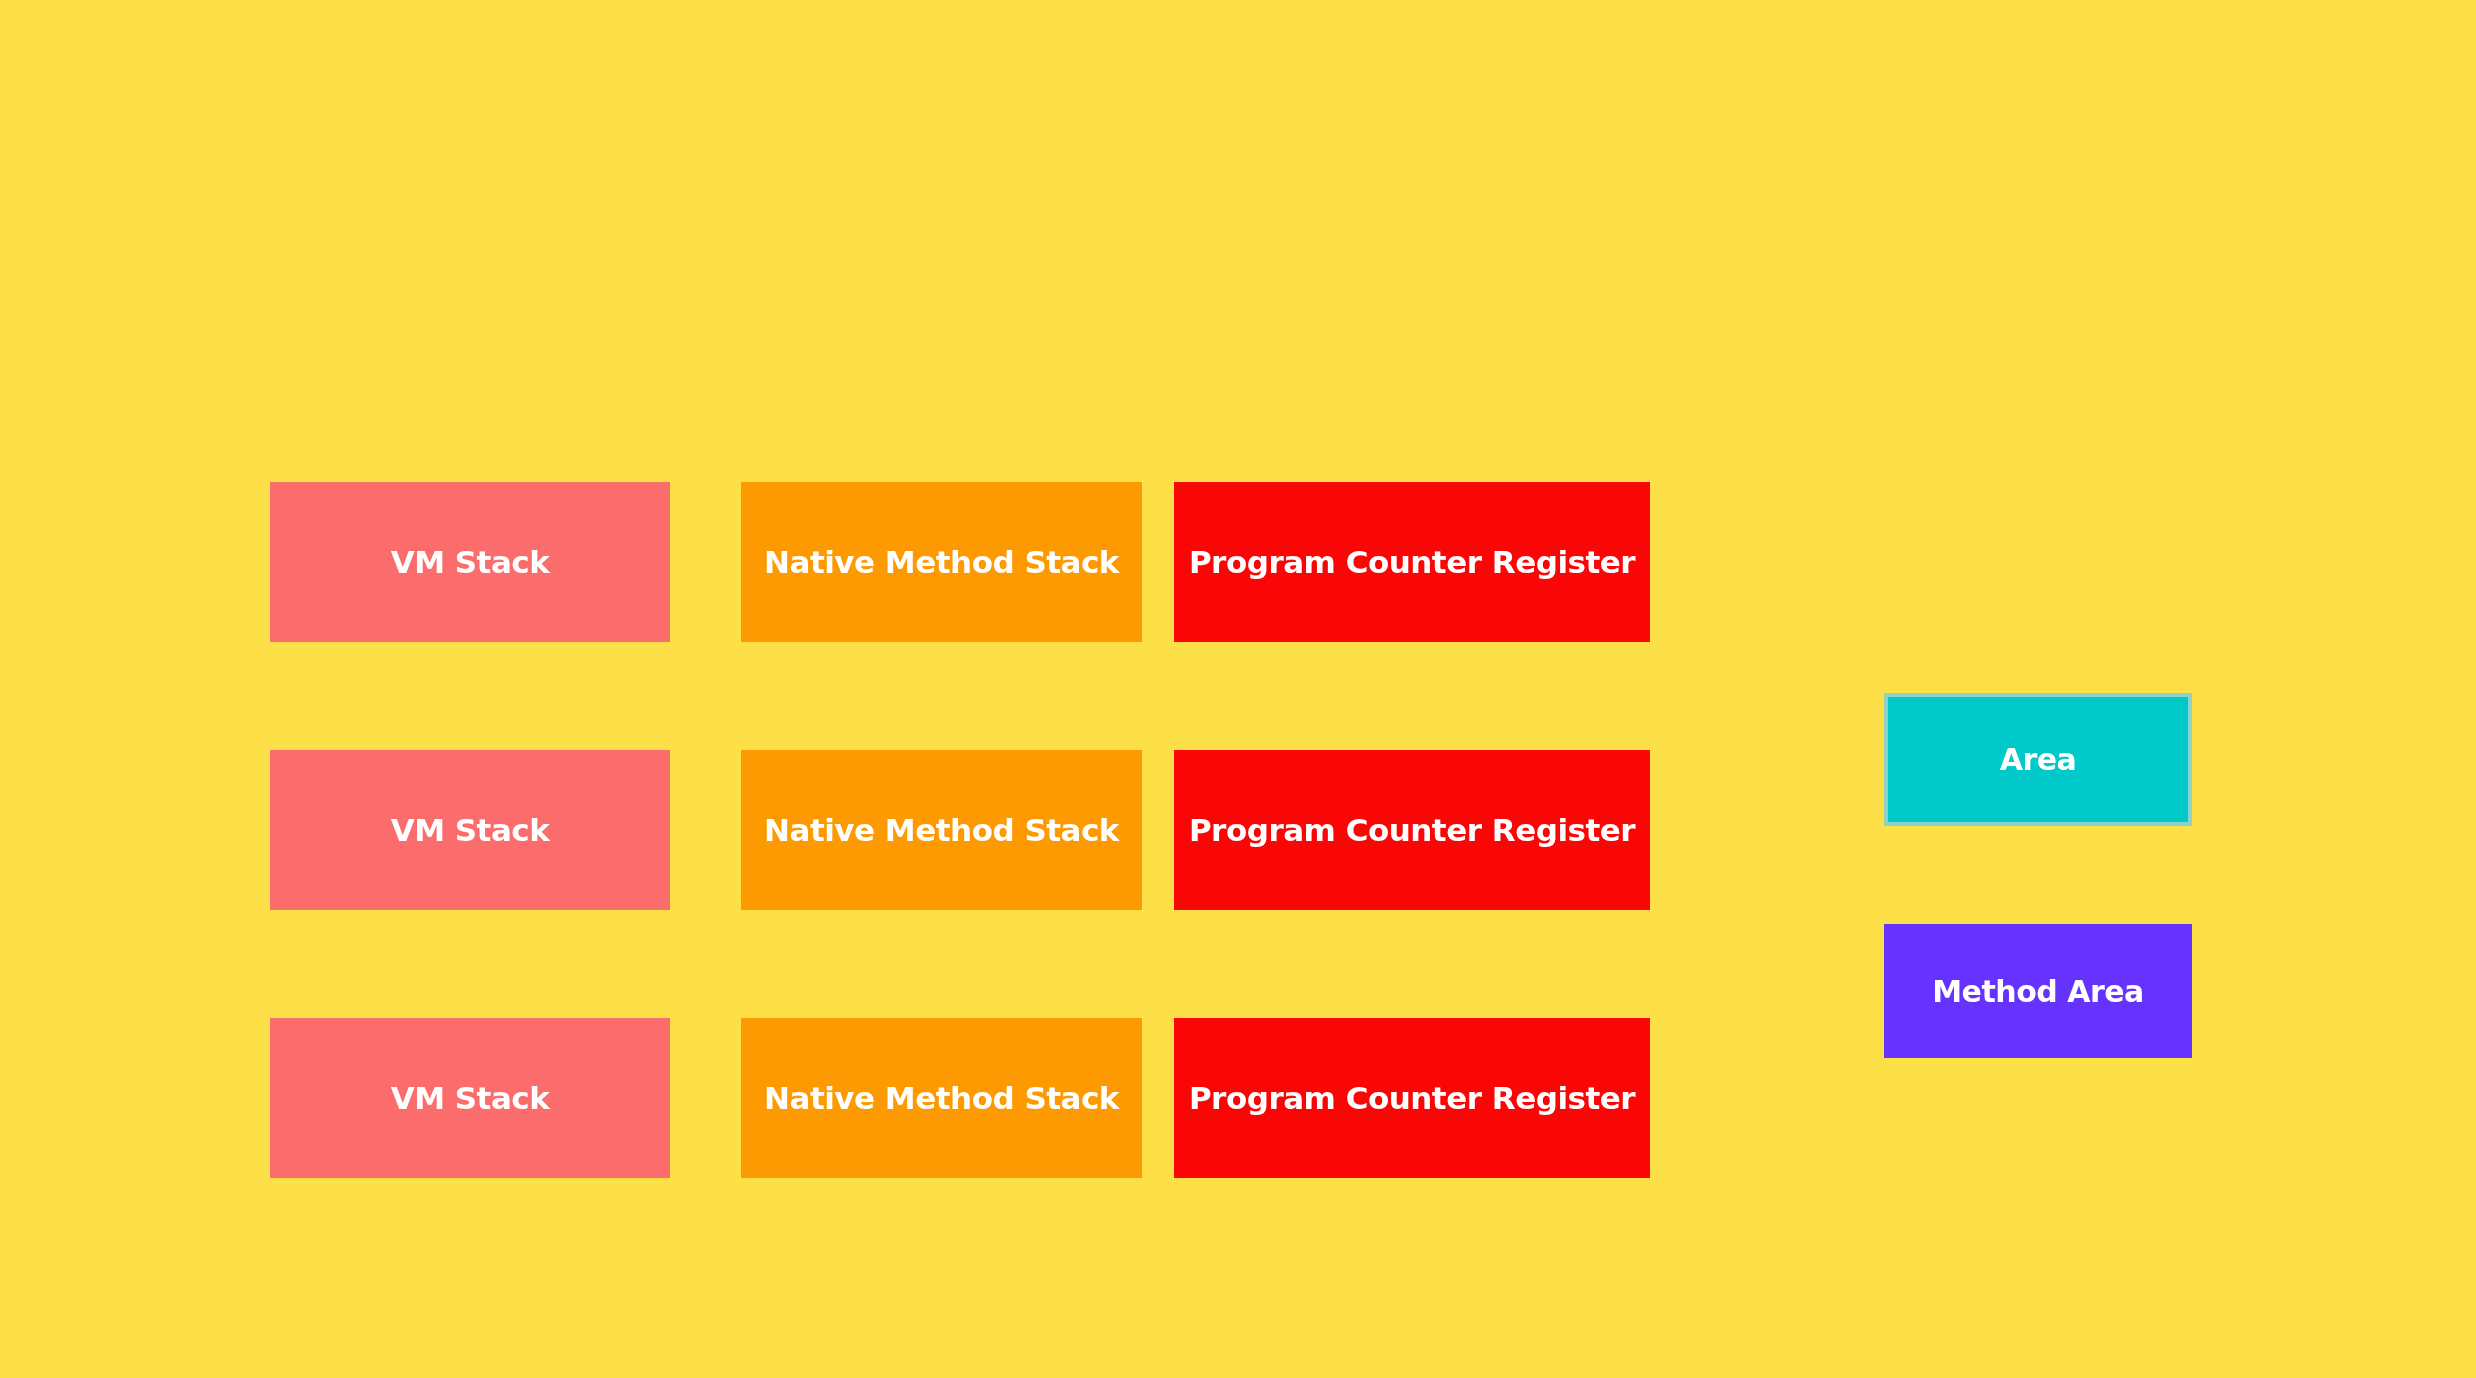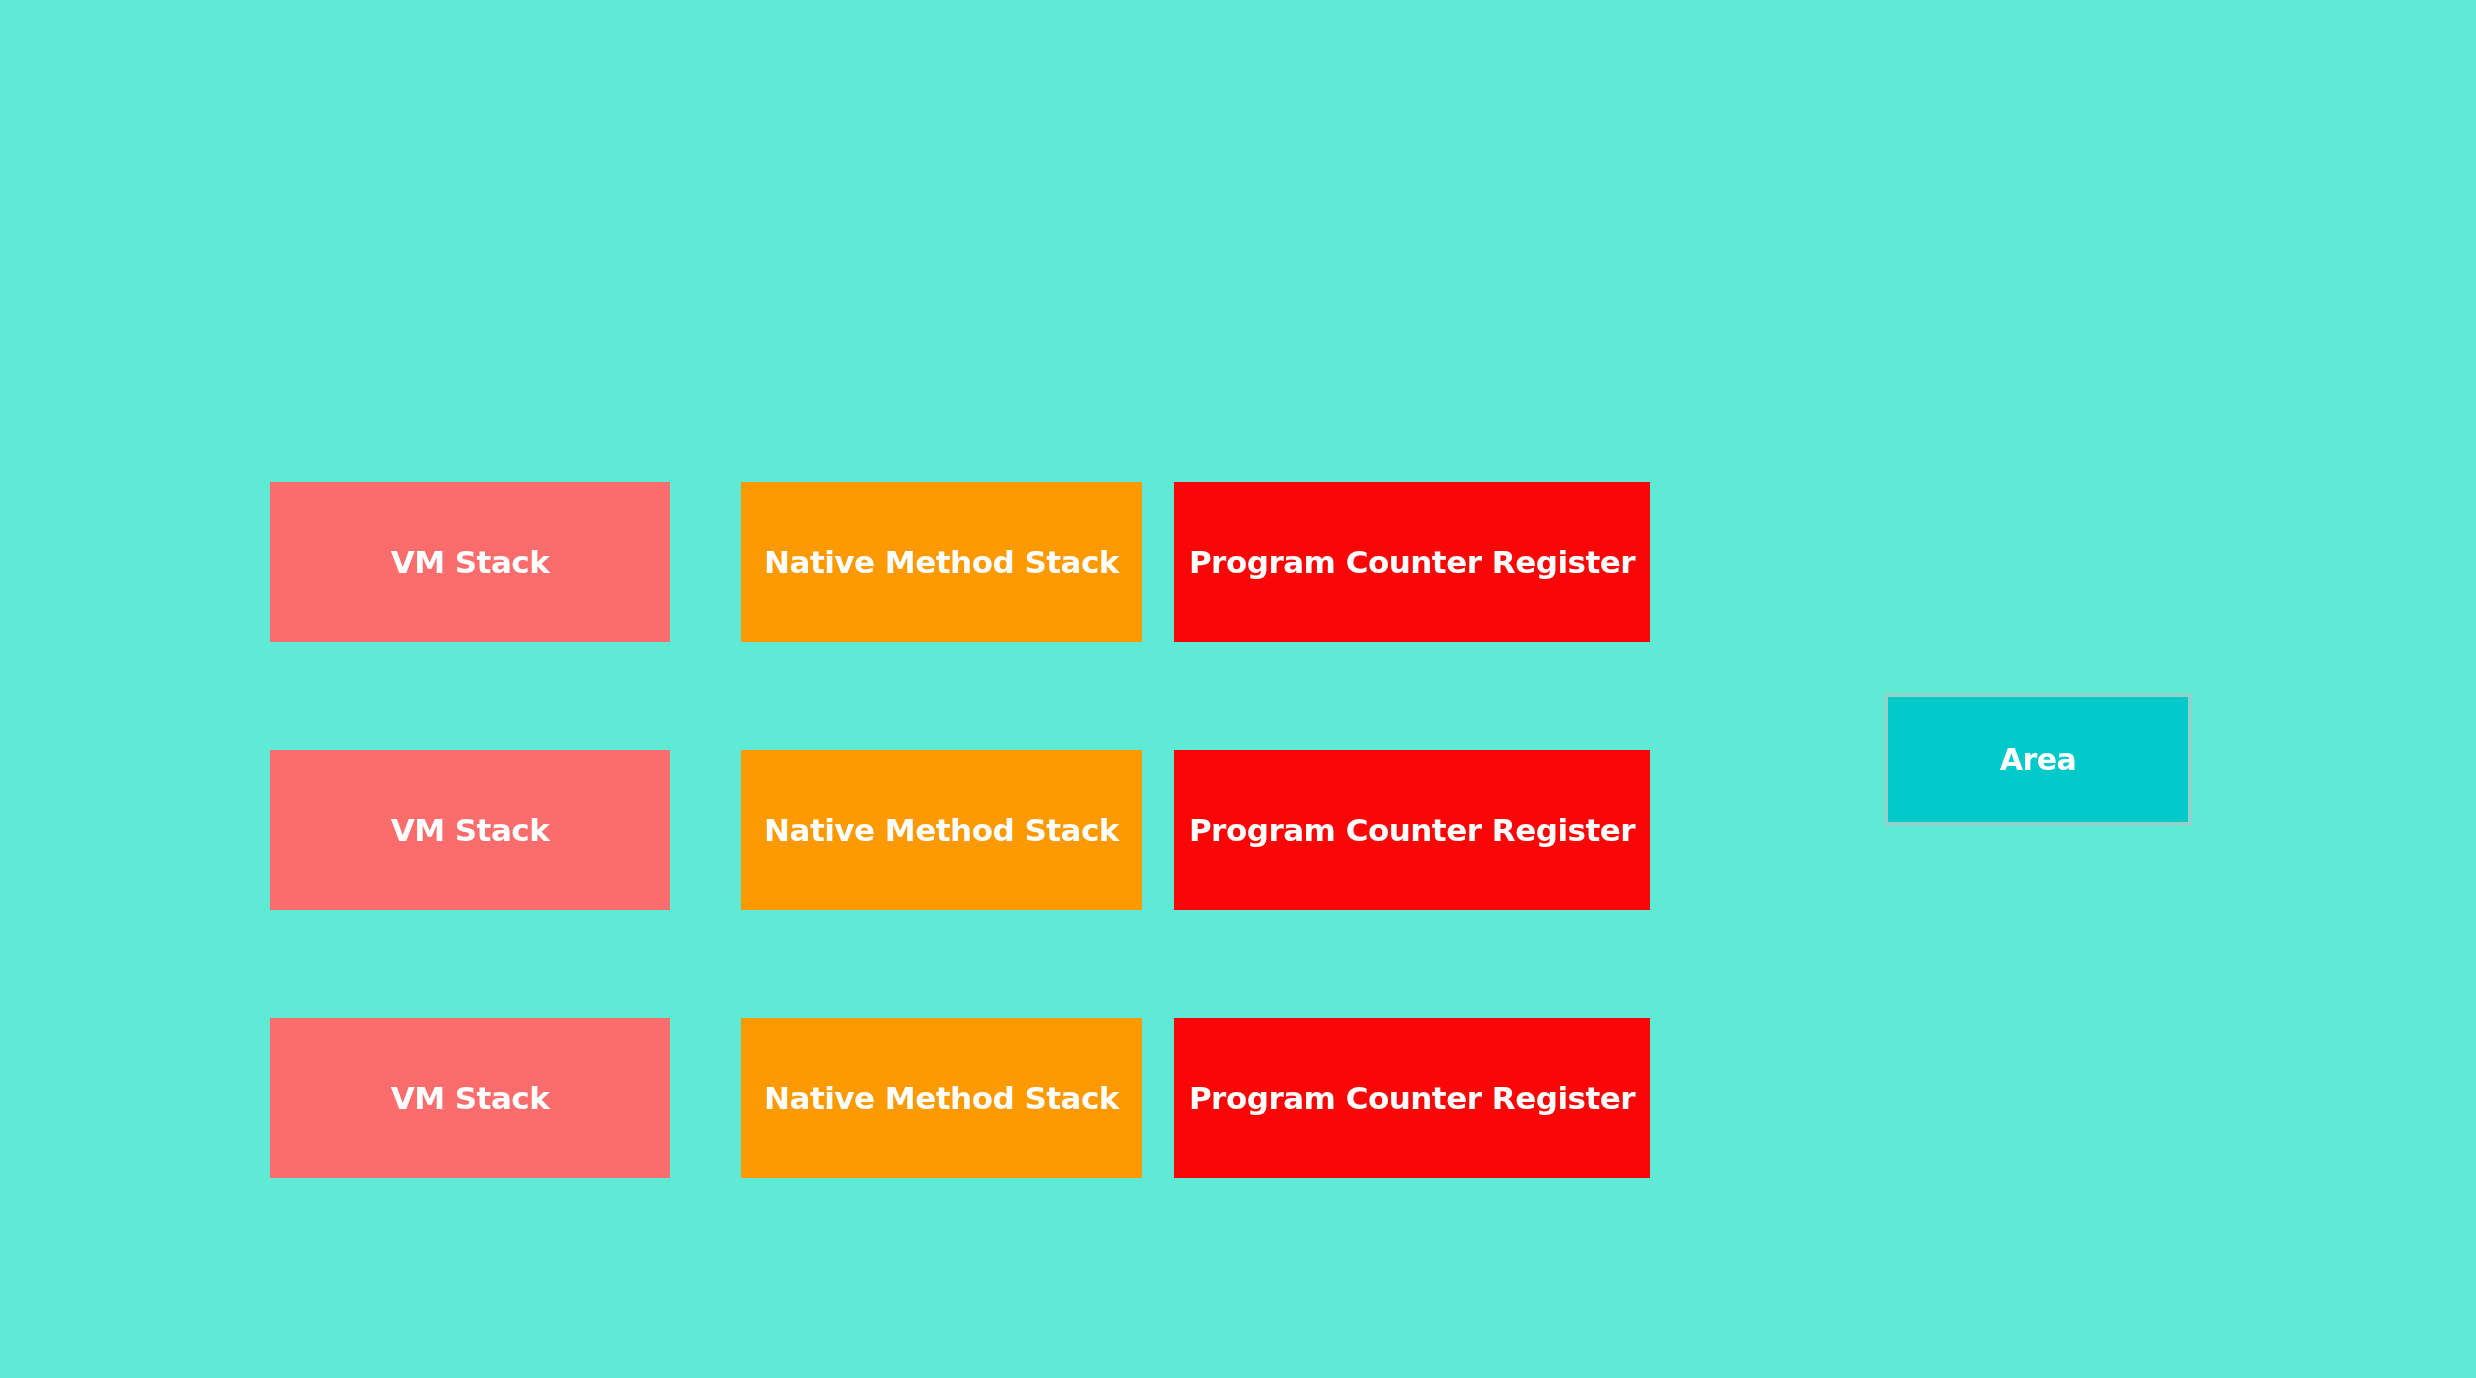--- a/index.html
+++ b/index.html
@@ -48,29 +48,30 @@
   }
   .method-area {
     left: 1884px; top: 924px;
     width: 308px; height: 134px;
     font-size: 30px;
   }
 </style>
 </head>
 <body>
 
-<div class="canvas" style="background-color: #5eead4;">
+<div class="canvas" style="background-color: #fde047;">
 
   <div class="box r0 c0" style="background-color: rgb(251, 108, 108); color: rgb(255, 255, 255);">VM Stack</div>
   <div class="box r0 c1" style="background-color: rgb(253, 154, 1); color: rgb(255, 255, 255);">Native Method Stack</div>
   <div class="box r0 c2" style="background-color: rgb(250, 6, 6); color: rgb(255, 255, 255);">Program Counter Register</div>
 
   <div class="box r1 c0" style="background-color: rgb(251, 108, 108); color: rgb(255, 255, 255);">VM Stack</div>
   <div class="box r1 c1" style="background-color: rgb(253, 154, 1); color: rgb(255, 255, 255);">Native Method Stack</div>
   <div class="box r1 c2" style="background-color: rgb(250, 6, 6); color: rgb(255, 255, 255);">Program Counter Register</div>
 
   <div class="box r2 c0" style="background-color: rgb(251, 108, 108); color: rgb(255, 255, 255);">VM Stack</div>
   <div class="box r2 c1" style="background-color: rgb(253, 154, 1); color: rgb(255, 255, 255);">Native Method Stack</div>
   <div class="box r2 c2" style="background-color: rgb(250, 6, 6); color: rgb(255, 255, 255);">Program Counter Register</div>
 
   <div class="box heap" style="background-color: rgb(0, 201, 201); border-color: rgb(142, 210, 204); color: rgb(255, 255, 255);">Area</div>
+  <div class="box method-area" style="background-color: rgb(102, 51, 254); color: rgb(255, 255, 255);">Method Area</div>
 
 </div>
 
 </body></html>

